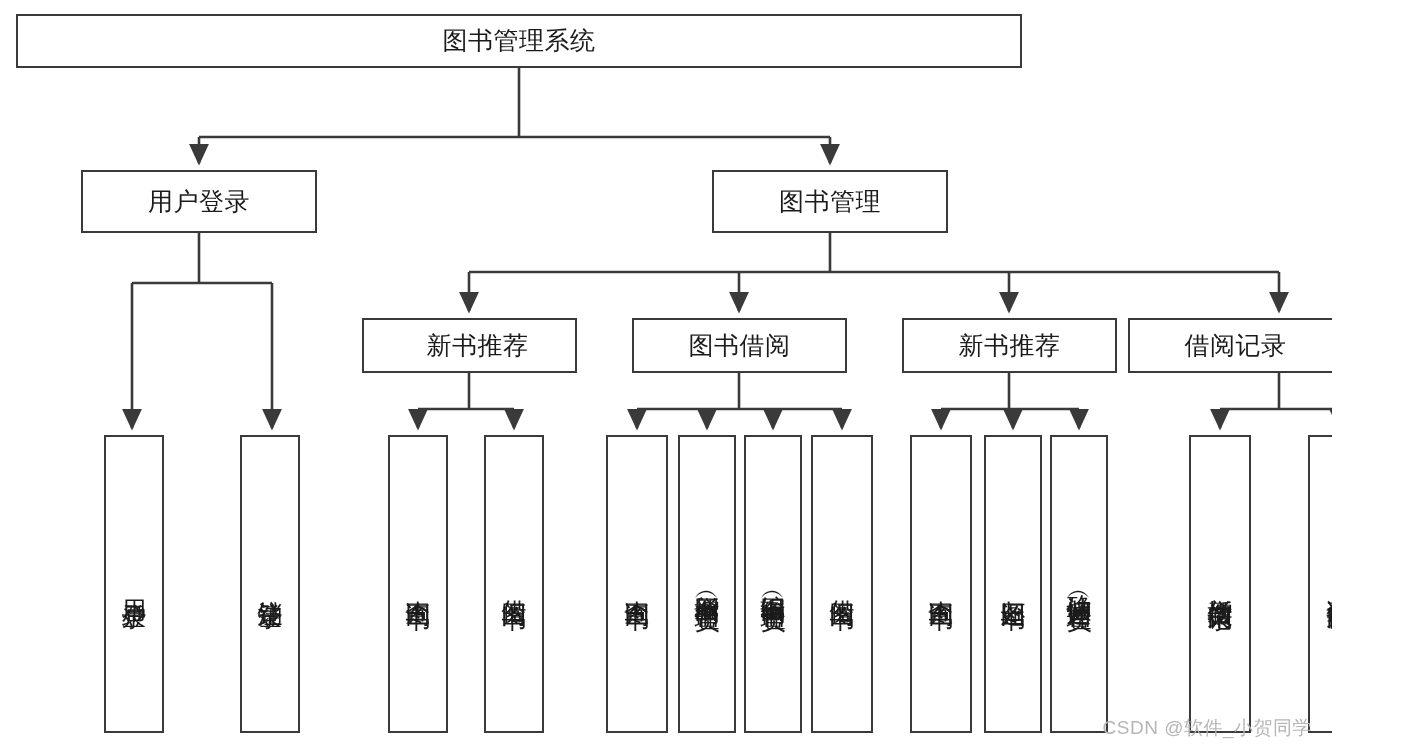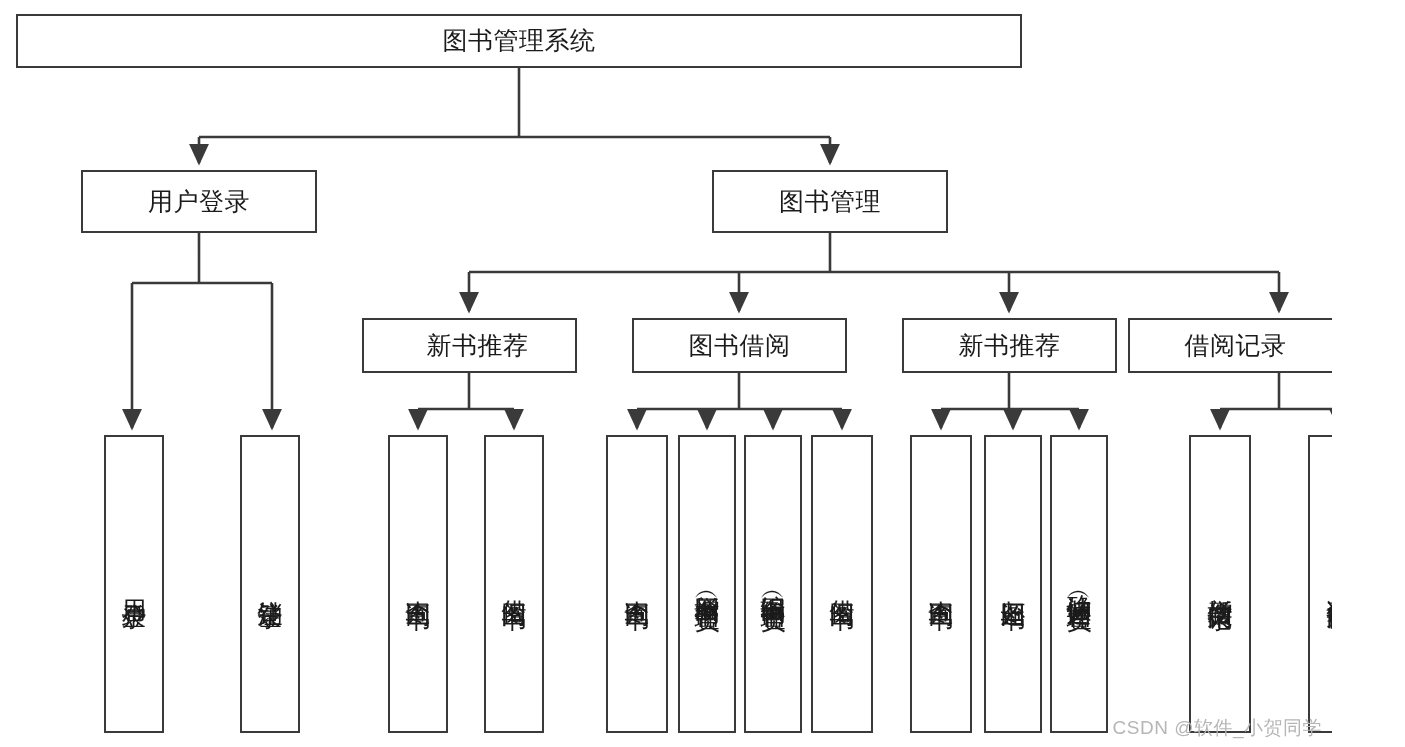--- a/index.html
+++ b/index.html
@@ -53,21 +53,21 @@
   }
   .node.vert .node-label {
     writing-mode: vertical-rl;
     text-orientation: upright;
     font-size: 25px;
     letter-spacing: 2px;
     line-height: 1;
   }
   .watermark {
     position: absolute;
-    right: 10px;
+    right: 20px;
     bottom: 6px;
     font-size: 19px;
     color: #b6b6b6;
     letter-spacing: 0.5px;
     z-index: 5;
     white-space: nowrap;
   }
 </style>
 </head>
 <body>

